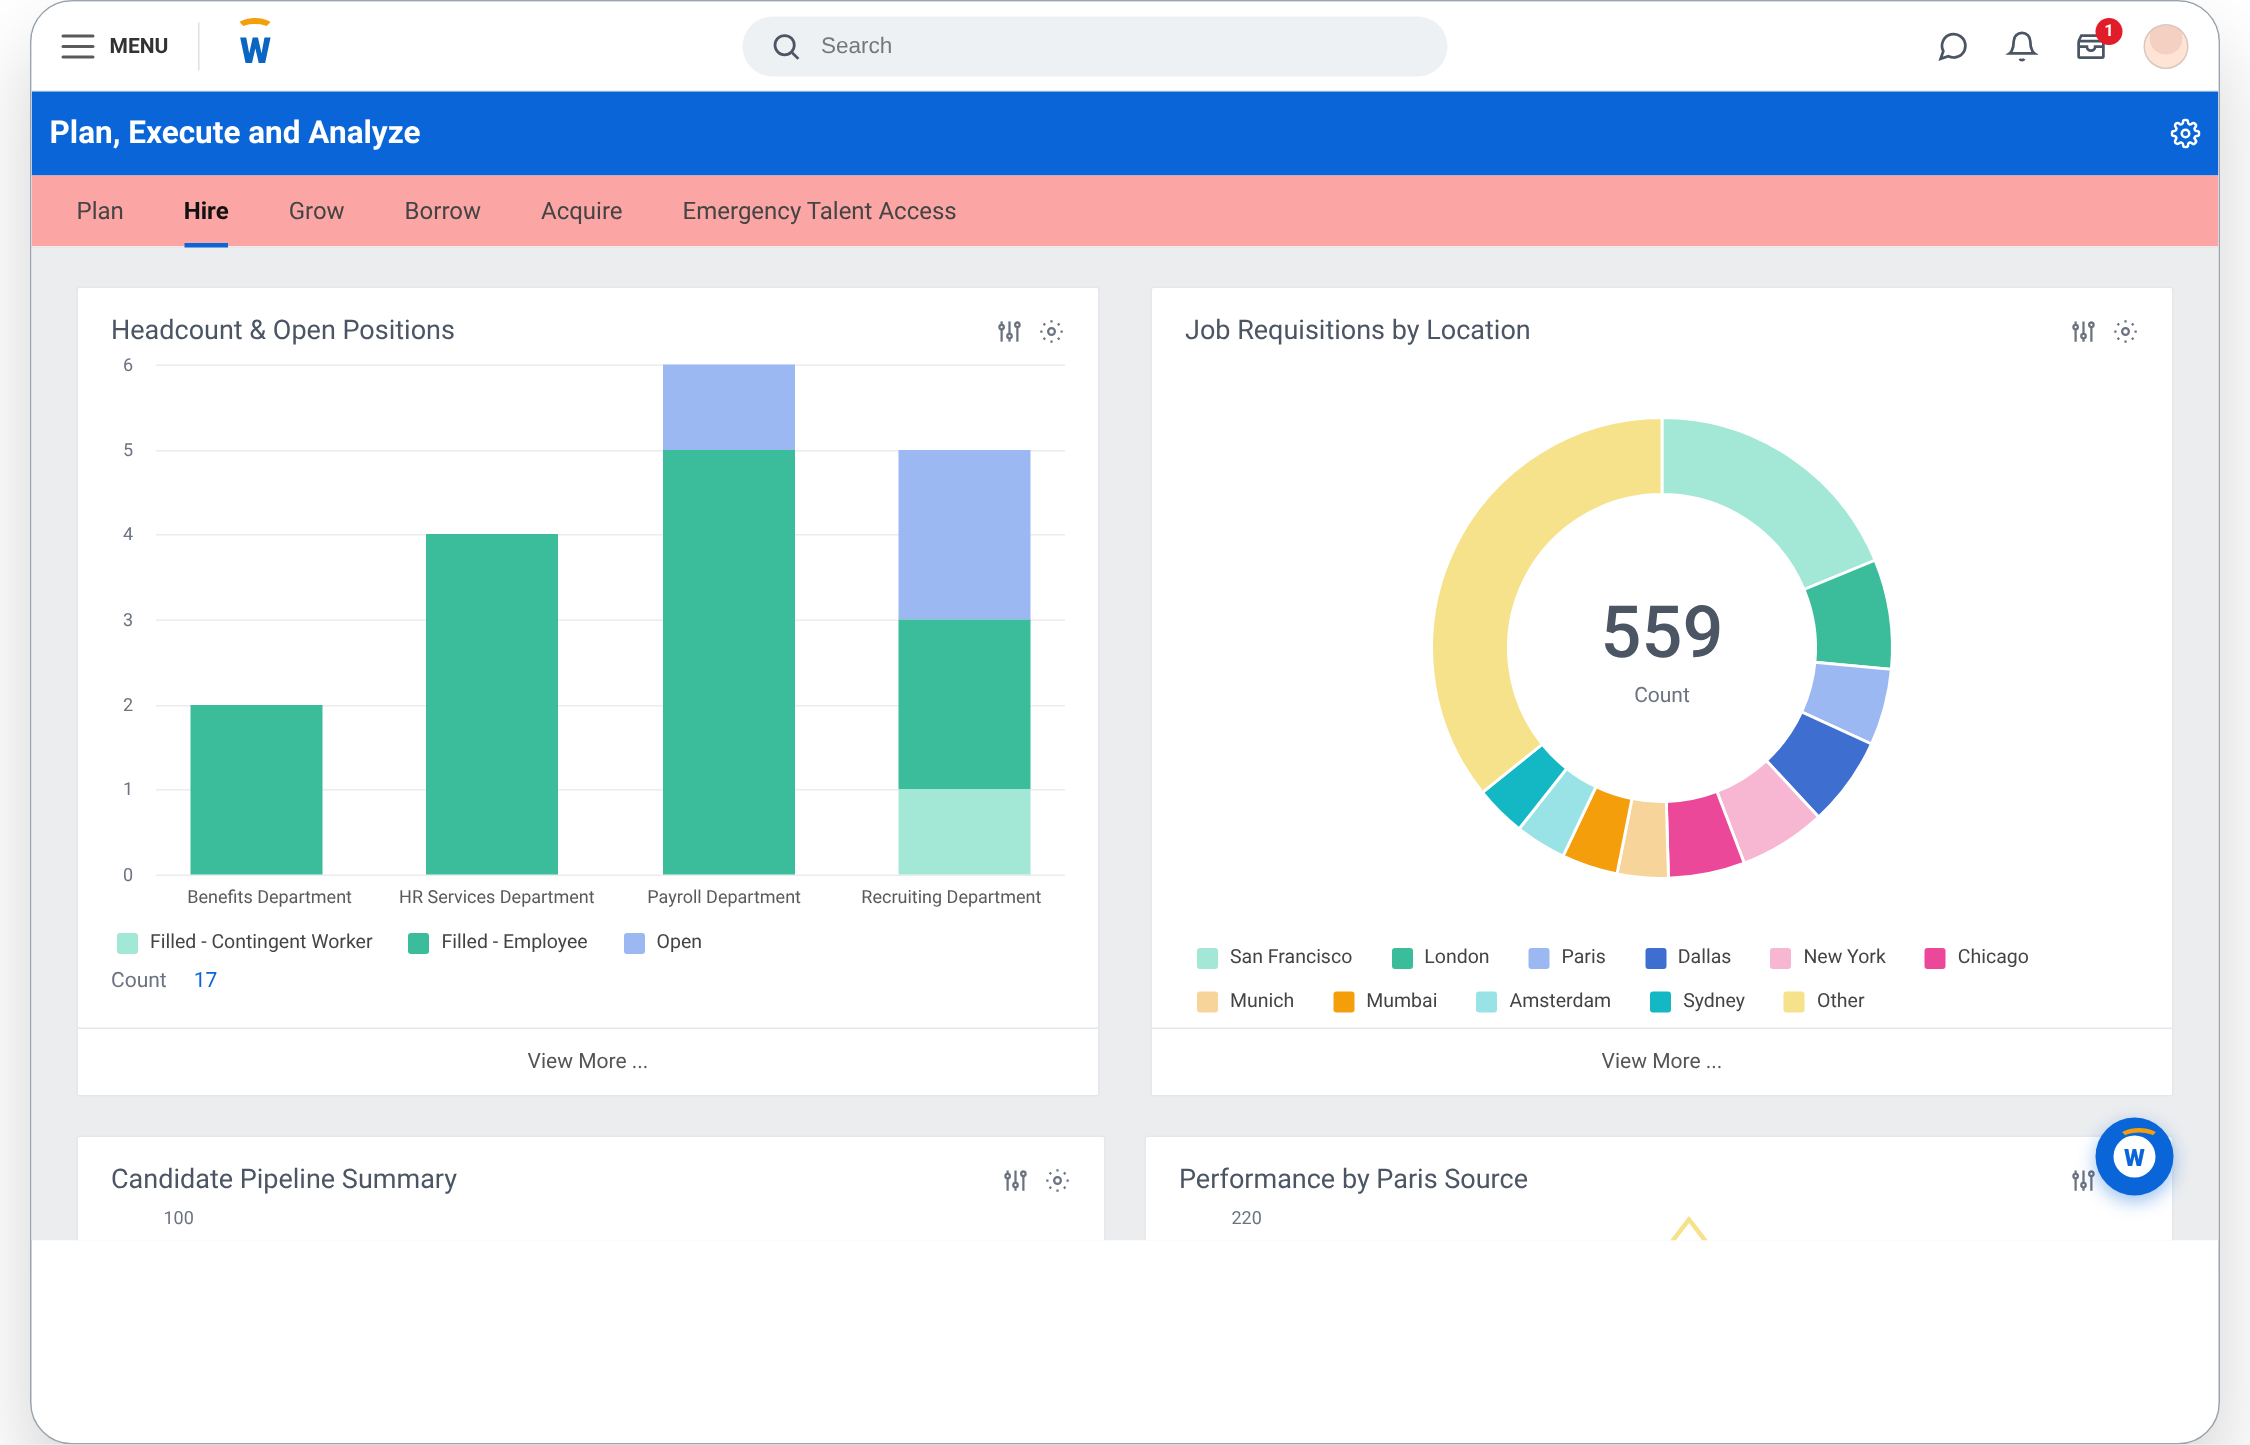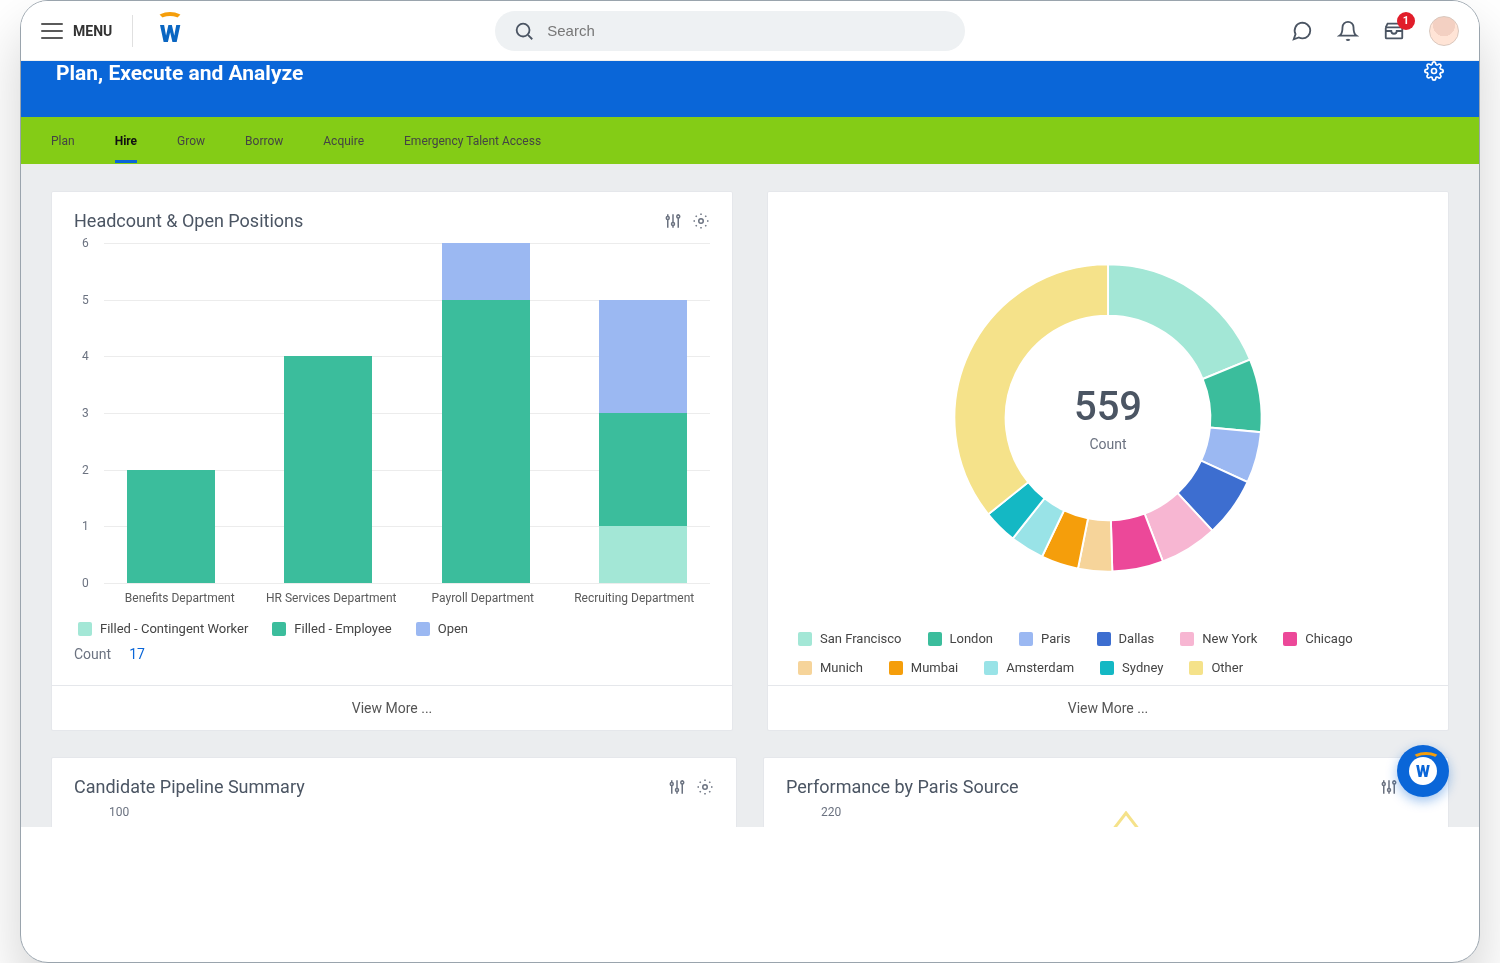--- a/index.html
+++ b/index.html
@@ -65,35 +65,35 @@
   .right-icons{margin-left:auto;display:flex;align-items:center;gap:24px;}
   .ico{width:22px;height:22px;color:#4b5563;cursor:pointer;display:flex;align-items:center;justify-content:center;}
   .inbox-wrap{position:relative;}
   .badge{position:absolute;top:-8px;right:-10px;background:#e11d2a;color:#fff;font-size:11px;font-weight:700;border-radius:50%;width:18px;height:18px;display:flex;align-items:center;justify-content:center;}
   .avatar{width:30px;height:30px;border-radius:50%;background:radial-gradient(circle at 50% 30%, #f3d0c2 0 45%, transparent 46%), linear-gradient(#ffe4d6,#ffe4d6);border:1px solid #d9c7bd;overflow:hidden;}
 
   
   .page-header{
     background:#0a66d8;
     height:56px;
-    display:flex;justify-content:space-between;
-    padding:0 35px;
+    display:flex;align-items:center;justify-content:space-between;
+    padding:0 12px;
     color:#fff;
   }
   .page-header h1{font-size:21px;font-weight:700;}
   .gear{width:20px;height:20px;cursor:pointer;color:#fff;}
 
   
   .tabs{
     height:48px;
     display:flex;align-items:center;gap:40px;
     padding:0 30px;
     border-bottom:1px solid #ececec;
-    background:#84cc16;
-    font-size:12px;
+    background:#fca5a5;
+    font-size:16px;
     color:#444;
   }
   .tab{cursor:pointer;padding:14px 0;position:relative;}
   .tab.active{font-weight:700;color:#111;}
   .tab.active::after{content:'';position:absolute;left:0;right:0;bottom:-1px;height:3px;background:#0a66d8;}
 
   
   .dash-body{
     background:#ebedef;
     padding:26px 30px;
@@ -131,21 +131,21 @@
   .sw{width:14px;height:14px;border-radius:2px;}
   .count-row{display:flex;gap:18px;font-size:14px;margin-top:4px;margin-bottom:8px;}
   .count-row .lbl{color:#6b7280;}
   .count-row .val{color:#0a66d8;}
   .viewmore{border-top:1px solid #e5e7eb;text-align:center;padding:14px 0;font-size:14px;color:#555;cursor:pointer;margin:0 -22px;}
 
   
   .donut-wrap{flex:1;display:flex;align-items:center;justify-content:center;position:relative;}
   .donut{position:relative;width:320px;height:320px;}
   .donut-center{position:absolute;inset:0;display:flex;flex-direction:column;align-items:center;justify-content:center;}
-  .donut-center .num{font-size:40px;color:#4b5563;font-weight:500;}
+  .donut-center .num{font-size:48px;color:#4b5563;font-weight:500;}
   .donut-center .lbl{font-size:14px;color:#6b7280;margin-top:6px;}
 
   .legend.donutlg{justify-content:flex-start;margin:6px 0 10px 8px;column-gap:26px;row-gap:14px;}
 
   
   .fab{
     position:absolute;bottom:30px;right:30px;
     width:52px;height:52px;border-radius:50%;
     background:#0a66d8;
     display:flex;align-items:center;justify-content:center;
@@ -303,20 +303,37 @@
                 </div>
               <div class="count-row">
                 <span class="lbl">Count</span>
                 <span class="val">17</span>
               </div>
             </div>
             <div class="viewmore">View More ...</div>
           </div>
 
           <div class="card tall">
+            <div class="card-head">
+              <div class="card-title">Job Requisitions by Location</div>
+              <div class="card-actions">
+                <svg class="mini-ico" viewBox="0 0 24 24" fill="none" stroke="currentColor" stroke-width="2">
+                    <line x1="5" y1="3" x2="5" y2="21"></line>
+                    <circle cx="5" cy="8" r="2" fill="#fff"></circle>
+                    <line x1="12" y1="3" x2="12" y2="21"></line>
+                    <circle cx="12" cy="16" r="2" fill="#fff"></circle>
+                    <line x1="19" y1="3" x2="19" y2="21"></line>
+                    <circle cx="19" cy="6" r="2" fill="#fff"></circle>
+                  </svg>
+                <svg class="mini-ico" viewBox="0 0 24 24" fill="none" stroke="currentColor" stroke-width="2">
+                    <circle cx="12" cy="12" r="3"></circle>
+                    <path d="M12 2v2M12 20v2M4.93 4.93l1.41 1.41M17.66 17.66l1.41 1.41M2 12h2M20 12h2M4.93 19.07l1.41-1.41M17.66 6.34l1.41-1.41"></path>
+                  </svg>
+              </div>
+            </div>
             <div class="donut-wrap">
               <div class="donut">
                 <svg id="donut-svg" viewBox="0 0 100 100" width="320" height="320">
                     <path d="M 50 2 A 48 48 0 0 1 94.38483145996 31.724696000587453 L 79.58988763997334 37.81646400039163 A 32 32 0 0 0 50 18 Z" fill="#a3e7d6" stroke="#fff" stroke-width="0.6"></path>
                     <path d="M 94.38483145996 31.724696000587453 A 48 48 0 0 1 97.79377370849491 54.44468161977662 L 81.86251580566328 52.96312107985108 A 32 32 0 0 0 79.58988763997334 37.81646400039163 Z" fill="#3bbd9c" stroke="#fff" stroke-width="0.6"></path>
                     <path d="M 97.79377370849491 54.44468161977662 A 48 48 0 0 1 93.6317219183907 70.00681989813035 L 79.08781461226047 63.33787993208689 A 32 32 0 0 0 81.86251580566328 52.96312107985108 Z" fill="#9bb8f2" stroke="#fff" stroke-width="0.6"></path>
                     <path d="M 93.6317219183907 70.00681989813035 A 48 48 0 0 1 82.62945351166746 85.20395948653974 L 71.7529690077783 73.46930632435983 A 32 32 0 0 0 79.08781461226047 63.33787993208689 Z" fill="#3d6ed0" stroke="#fff" stroke-width="0.6"></path>
                     <path d="M 82.62945351166746 85.20395948653974 A 48 48 0 0 1 67.14708271045436 94.8327732191623 L 61.43138847363625 79.88851547944154 A 32 32 0 0 0 71.7529690077783 73.46930632435983 Z" fill="#f7b6d2" stroke="#fff" stroke-width="0.6"></path>
                     <path d="M 67.14708271045436 94.8327732191623 A 48 48 0 0 1 51.34862793320335 97.98105045429689 L 50.89908528880223 81.98736696953125 A 32 32 0 0 0 61.43138847363625 79.88851547944154 Z" fill="#ec4899" stroke="#fff" stroke-width="0.6"></path>
                     <path d="M 51.34862793320335 97.98105045429689 A 48 48 0 0 1 40.61912901480916 97.07440131917988 L 43.74608600987277 81.38293421278658 A 32 32 0 0 0 50.89908528880223 81.98736696953125 Z" fill="#f6d49a" stroke="#fff" stroke-width="0.6"></path>

